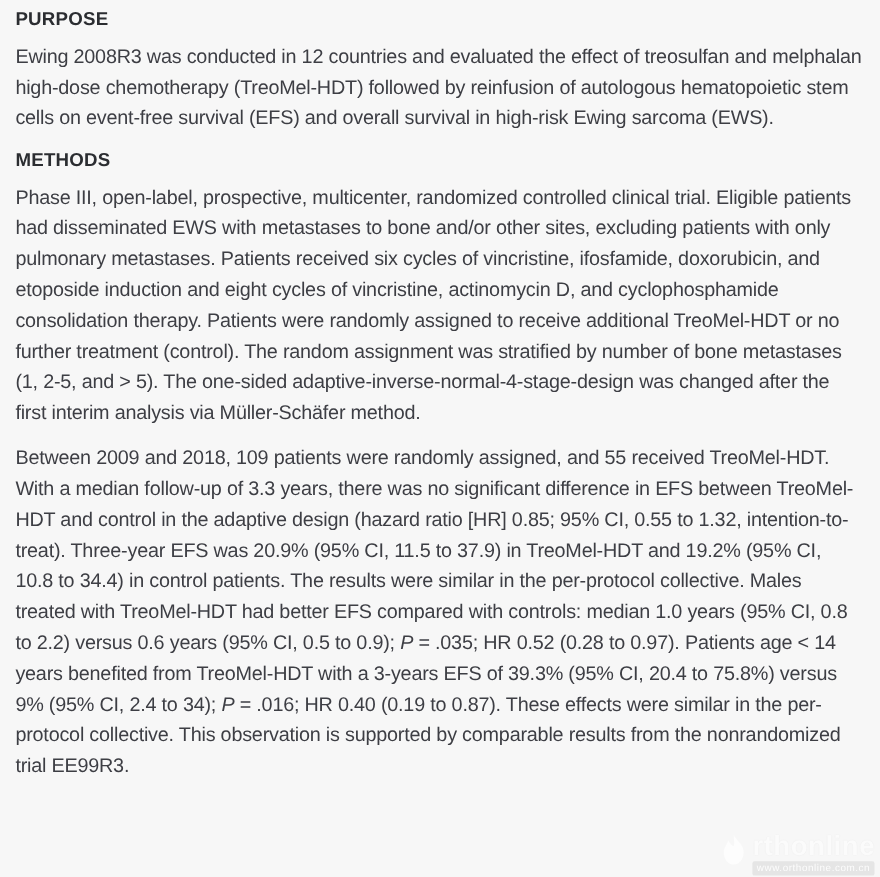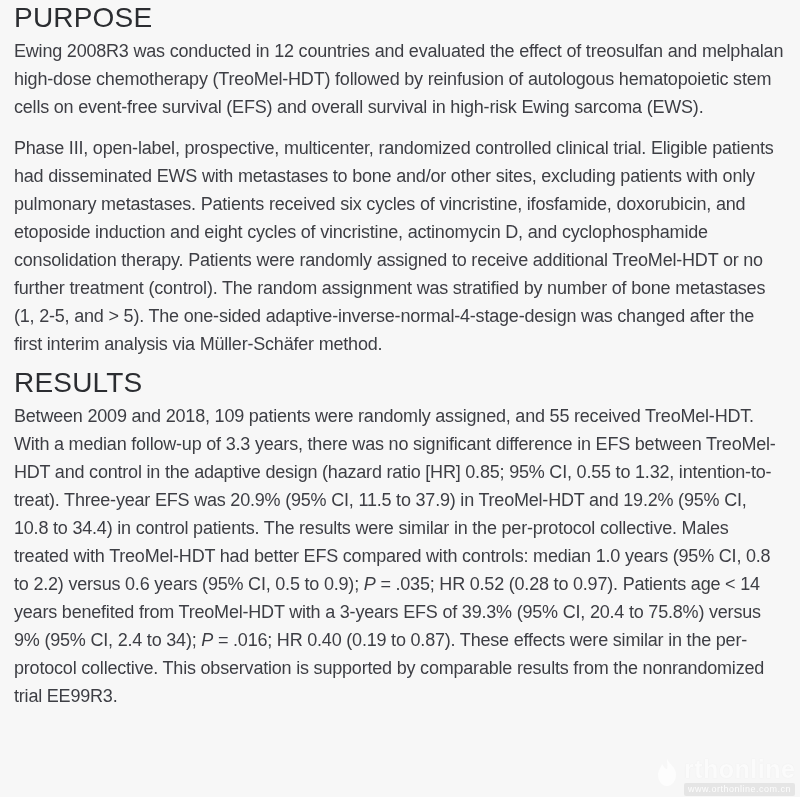--- a/index.html
+++ b/index.html
@@ -11,23 +11,23 @@
     background: var(--bg, #f7f7f7);
     font-family: "Liberation Sans", sans-serif;
   }
   .page {
     padding: 6px 16px 0 14px;
     max-width: 772px;
   }
   section { margin-bottom: 13px; }
   h2 {
     margin: 0 0 7px 0;
-    font-size: 28px;
+    font-size: 17px;
     line-height: 24px;
-    font-weight: 400;
+    font-weight: 700;
     letter-spacing: 0.2px;
     color: var(--heading, #2b2d31);
   }
   p {
     margin: 0;
     font-size: 18px;
     line-height: 28px;
     letter-spacing: -0.2px;
     color: var(--body, #3d3e44);
   }
@@ -67,25 +67,25 @@
 <body>
 
 <main class="page">
 
   <section>
     <h2>PURPOSE</h2>
     <p>Ewing 2008R3 was conducted in 12 countries and evaluated the effect of treosulfan and melphalan high-dose chemotherapy (TreoMel-HDT) followed by reinfusion of autologous hematopoietic stem cells on event-free survival (EFS) and overall survival in high-risk Ewing sarcoma (EWS).</p>
   </section>
 
   <section>
+    <h2>METHODS</h2>
     <p>Phase III, open-label, prospective, multicenter, randomized controlled clinical trial. Eligible patients had disseminated EWS with metastases to bone and/or other sites, excluding patients with only pulmonary metastases. Patients received six cycles of vincristine, ifosfamide, doxorubicin, and etoposide induction and eight cycles of vincristine, actinomycin D, and cyclophosphamide consolidation therapy. Patients were randomly assigned to receive additional TreoMel-HDT or no further treatment (control). The random assignment was stratified by number of bone metastases (1, 2-5, and &gt; 5). The one-sided adaptive-inverse-normal-4-stage-design was changed after the first interim analysis via Müller-Schäfer method.</p>
   </section>
 
   <section>
-    <h2>RESULTS</h2>
     <p><span>Between 2009 and 2018, 109 patients were randomly assigned, and 55 received TreoMel-HDT. With a median follow-up of 3.3 years, there was no significant difference in EFS between TreoMel-HDT and control in the adaptive design (hazard ratio [HR] 0.85; 95% CI, 0.55 to 1.32, intention-to-treat). Three-year EFS was 20.9% (95% CI, 11.5 to 37.9) in TreoMel-HDT and 19.2% (95% CI, 10.8 to 34.4) in control patients. The results were similar in the per-protocol collective. Males treated with TreoMel-HDT had better EFS compared with controls: median 1.0 years (95% CI, 0.8 to 2.2) versus 0.6 years (95% CI, 0.5 to 0.9); </span><i>P</i><span> = .035; HR 0.52 (0.28 to 0.97). Patients age &lt; 14 years benefited from TreoMel-HDT with a 3-years EFS of 39.3% (95% CI, 20.4 to 75.8%) versus 9% (95% CI, 2.4 to 34); </span><i>P</i><span> = .016; HR 0.40 (0.19 to 0.87). These effects were similar in the per-protocol collective. This observation is supported by comparable results from the nonrandomized trial EE99R3.</span></p>
   </section>
 
 
 </main>
 
 <div class="watermark">
   <span class="wm-icon">
     <svg width="30" height="32" viewBox="0 0 30 32" fill="currentColor" xmlns="http://www.w3.org/2000/svg">
       <path d="M15 2 C18 8 24 10 24 18 C24 24 20 29 15 29 C10 29 6 24 6 18 C6 13 9 11 10 7 C12 10 13 12 15 12 C16 10 15 5 15 2 Z"></path>

